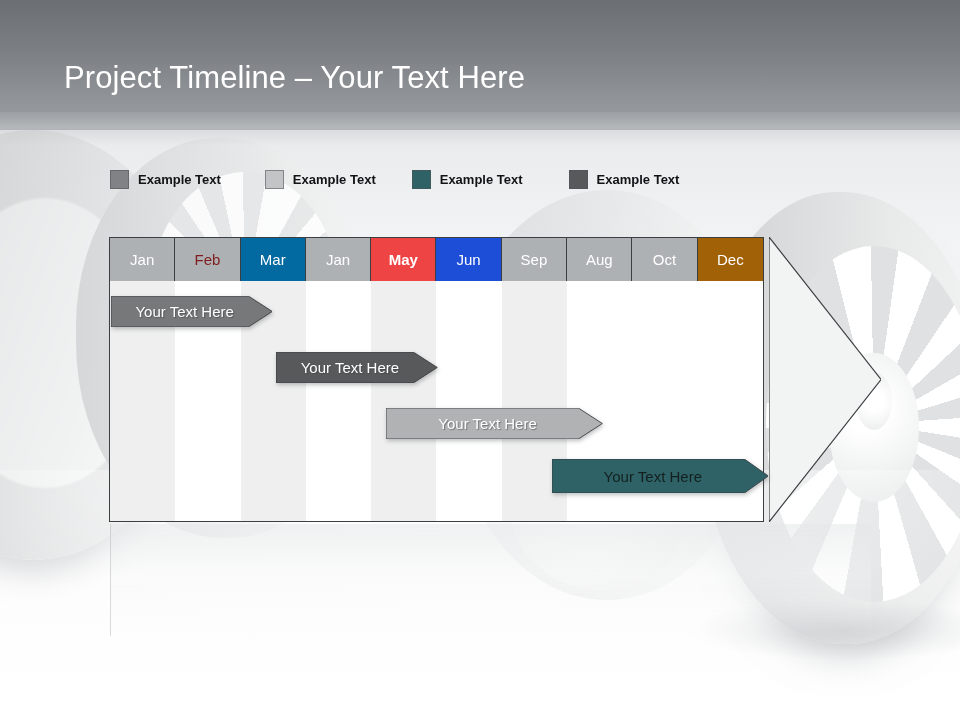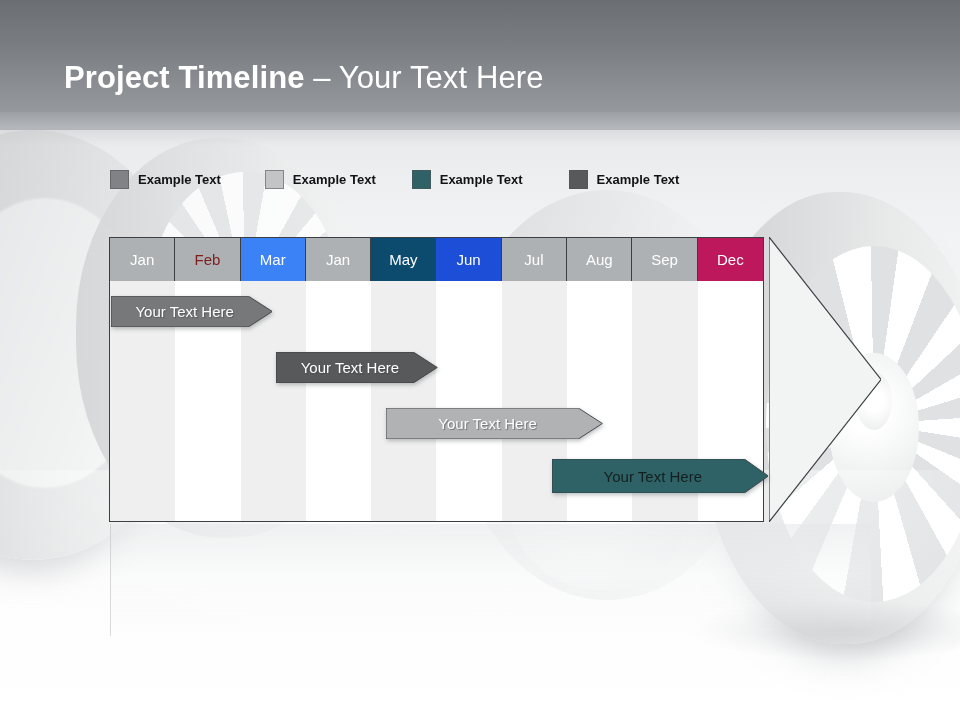--- a/index.html
+++ b/index.html
@@ -158,21 +158,21 @@
     background: linear-gradient(to bottom, rgba(156,160,164,1) 0%, rgba(200,203,206,0.55) 45%, rgba(236,238,239,0) 100%);
   }
   .slide-title {
     position: absolute;
     left: 64px; top: 60px;
     font-size: 31px;
     color: #ffffff;
     letter-spacing: 0.1px;
     white-space: nowrap;
   }
-  .slide-title .t-bold { font-weight: bold; }
+  .slide-title .t-bold { font-weight: normal; }
   .slide-title .t-light { font-weight: normal; }
 
   
   .legend {
     position: absolute;
     left: 110px; top: 170px;
     display: flex;
     align-items: center;
   }
   .legend-item {
@@ -317,42 +317,42 @@
 
   <div class="grid">
     <div class="grid-cols" id="grid-cols">
         <div class="grid-col alt">
           <div class="col-head" style="background: rgb(174, 177, 180); color: rgb(255, 255, 255);">Jan</div>
         </div>
         <div class="grid-col">
           <div class="col-head" style="background: rgb(174, 177, 180); color: #7f1d1d;">Feb</div>
         </div>
         <div class="grid-col alt">
-          <div class="col-head" style="background: #3b82f6; color: rgb(255, 255, 255);">Mar</div>
+          <div class="col-head" style="background: #0369a1; color: rgb(255, 255, 255);">Mar</div>
         </div>
         <div class="grid-col">
           <div class="col-head" style="background: rgb(174, 177, 180); color: rgb(255, 255, 255);">Jan</div>
         </div>
         <div class="grid-col alt">
-          <div class="col-head" style="background: #0c4a6e; color: rgb(255, 255, 255);">May</div>
+          <div class="col-head" style="background: #ef4444; color: rgb(255, 255, 255); font-weight: bold;">May</div>
         </div>
         <div class="grid-col">
           <div class="col-head" style="background: #1d4ed8; color: rgb(255, 255, 255);">Jun</div>
-        </div>
-        <div class="grid-col alt">
-          <div class="col-head" style="background: rgb(174, 177, 180); color: rgb(255, 255, 255);">Jul</div>
-        </div>
-        <div class="grid-col">
-          <div class="col-head" style="background: rgb(174, 177, 180); color: rgb(255, 255, 255);">Aug</div>
         </div>
         <div class="grid-col alt">
           <div class="col-head" style="background: rgb(174, 177, 180); color: rgb(255, 255, 255);">Sep</div>
         </div>
         <div class="grid-col">
-          <div class="col-head" style="background: #be185d; color: rgb(255, 255, 255);">Dec</div>
+          <div class="col-head" style="background: rgb(174, 177, 180); color: rgb(255, 255, 255);">Aug</div>
+        </div>
+        <div class="grid-col">
+          <div class="col-head" style="background: rgb(174, 177, 180); color: rgb(255, 255, 255);">Oct</div>
+        </div>
+        <div class="grid-col">
+          <div class="col-head" style="background: #a16207; color: rgb(255, 255, 255);">Dec</div>
         </div>
       </div>
   </div>
 
   <div class="grid-arrowhead">
     <svg width="112" height="285" viewBox="0 0 112 285">
       <polygon id="arrowhead-poly" points="0,0 112,142.5 0,285" fill="#f2f3f3" stroke="#3b3f42" stroke-width="1.2"></polygon>
     </svg>
   </div>
 

